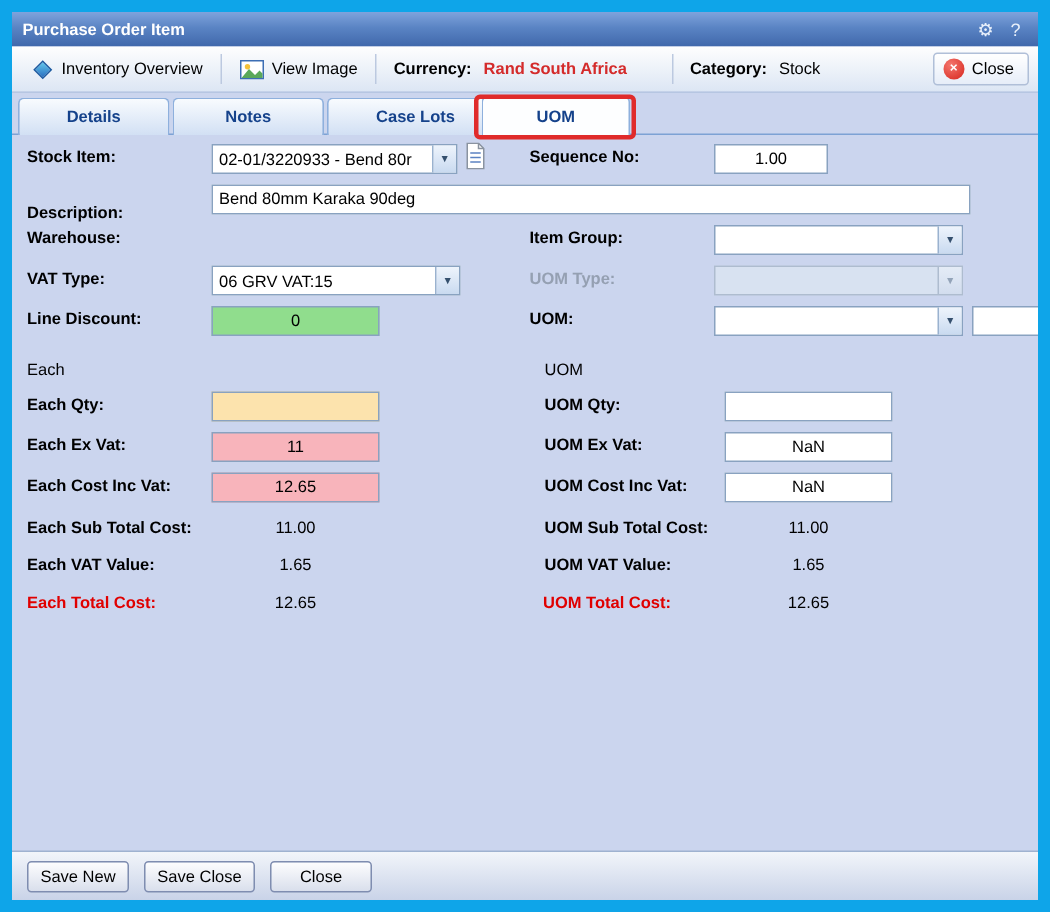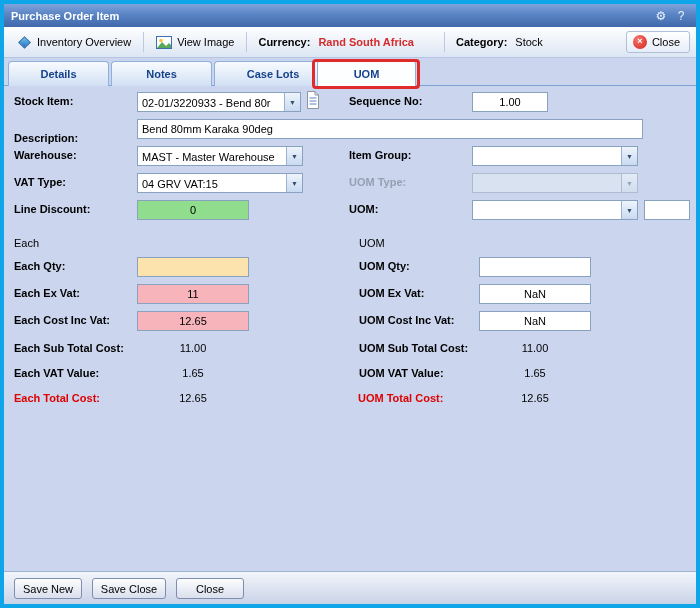--- a/index.html
+++ b/index.html
@@ -1,19 +1,19 @@
 <!DOCTYPE html>
 <html><head>
 <meta charset="utf-8">
 <style>
   * { margin:0; padding:0; box-sizing:border-box; }
   body { background:#fff; font-family:"Liberation Sans", sans-serif; }
   .window {
     position:relative; width:700px; height:608px;
-    border:4px solid #0ea5e9; background:#cbd5ee;
+    border:8px solid #0ea5e9; background:#cbd5ee;
     font-size:11px; color:#000; overflow:hidden;
   }
   
   .titlebar {
     position:absolute; left:0; top:0; right:0; height:23px;
     background:linear-gradient(180deg,#7fa3dc 0%,#5a84c4 45%,#4068ab 100%);
     display:flex; align-items:center; padding:0 7px;
   }
   .titlebar .title { color:#fff; font-weight:bold; flex:1; }
   .tb-sys-icon { color:#eaf1fb; font-size:12px; width:16px; height:16px; text-align:center;
@@ -167,33 +167,29 @@
     <line x1="3.5" y1="10" x2="10.5" y2="10" stroke="#5b82c2"></line>
     <line x1="3.5" y1="13" x2="10.5" y2="13" stroke="#5b82c2"></line>
   </svg>
   <div class="flabel" style="left:345px; top:91px;">Sequence No:</div>
   <input class="field center" style="left: 468px; top: 88px; width: 76px;" value="1.00">
 
   <div class="flabel" style="left:10px; top:128px;">Description:</div>
   <input class="field" style="left: 133px; top: 115px; width: 506px;" value="Bend 80mm Karaka 90deg">
 
   <div class="flabel" style="left:10px; top:145px;">Warehouse:</div>
-  <div class="combo" style="left:133px; top:142px; width:166px;">
-    <span class="val">MAST - Master Warehouse</span>
-    <span class="arrow">▼</span>
-  </div>
   <div class="flabel" style="left:345px; top:145px;">Item Group:</div>
   <div class="combo" style="left:468px; top:142px; width:166px;">
     <span class="val"></span>
     <span class="arrow">▼</span>
   </div>
 
   <div class="flabel" style="left:10px; top:172px;">VAT Type:</div>
   <div class="combo" style="left:133px; top:169px; width:166px;">
-    <span class="val">04 GRV VAT:15</span>
+    <span class="val">06 GRV VAT:15</span>
     <span class="arrow">▼</span>
   </div>
   <div class="flabel gray" style="left:345px; top:172px;">UOM Type:</div>
   <div class="combo disabled" style="left:468px; top:169px; width:166px;">
     <span class="val"></span>
     <span class="arrow">▼</span>
   </div>
 
   <div class="flabel" style="left:10px; top:199px;">Line Discount:</div>
   <input class="field center green" style="left: 133px; top: 196px; width: 112px;" value="0">

